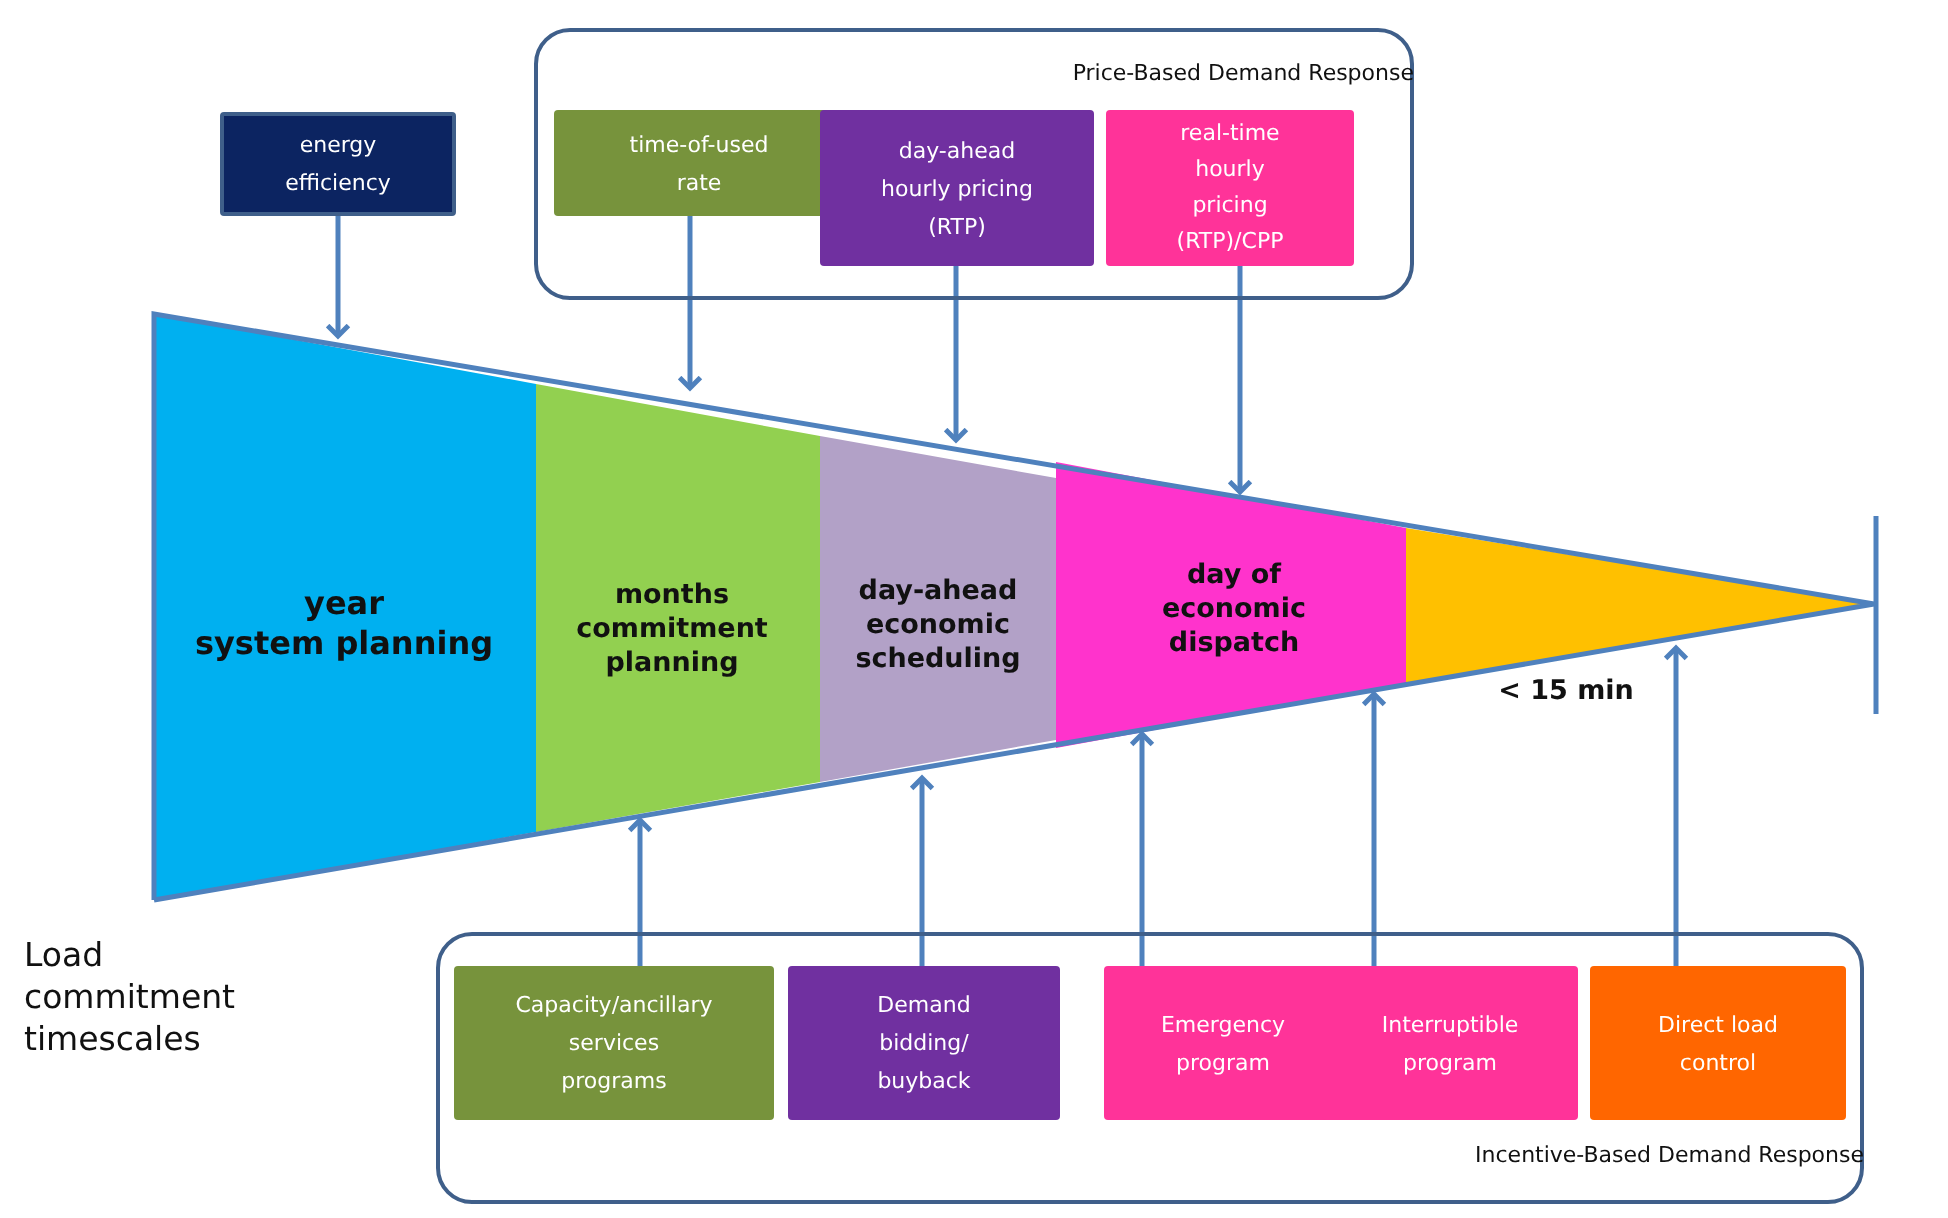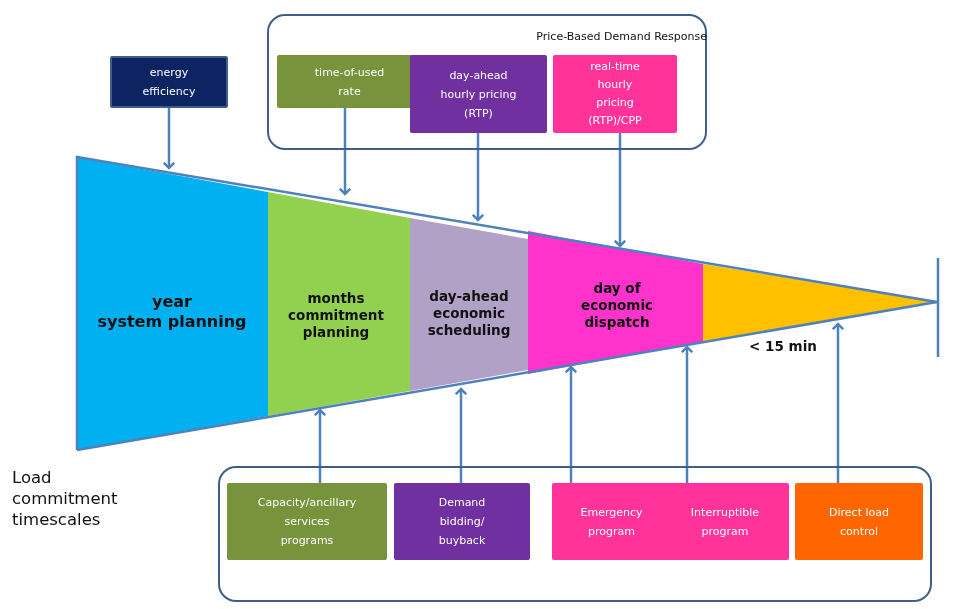--- a/index.html
+++ b/index.html
@@ -68,20 +68,21 @@
   <div class="box" style="left:553px;top:55px;width:124px;height:78px;background:#ff3399;line-height:18px;">real-time
 hourly
 pricing
 (RTP)/CPP</div>
 
   <div class="side-label" style="left:12px;top:467px;">Load
 commitment
 timescales</div>
 
   <div class="frame" style="left:218px;top:466px;width:714px;height:136px;"></div>
+  <div class="frame-title" style="left:218px;top:571px;width:714px;">Incentive-Based Demand Response</div>
   <div class="box" style="left:227px;top:483px;width:160px;height:77px;background:#77933c;">Capacity/ancillary
 services
 programs</div>
   <div class="box" style="left:394px;top:483px;width:136px;height:77px;background:#7030a0;">Demand
 bidding/
 buyback</div>
   <div class="box" style="left:536px;top:483px;width:119px;height:77px;background:#ff3399;margin-left:16px;">Emergency
 program</div>
   <div class="box" style="left:661px;top:483px;width:128px;height:77px;background:#ff3399;">Interruptible
 program</div>

